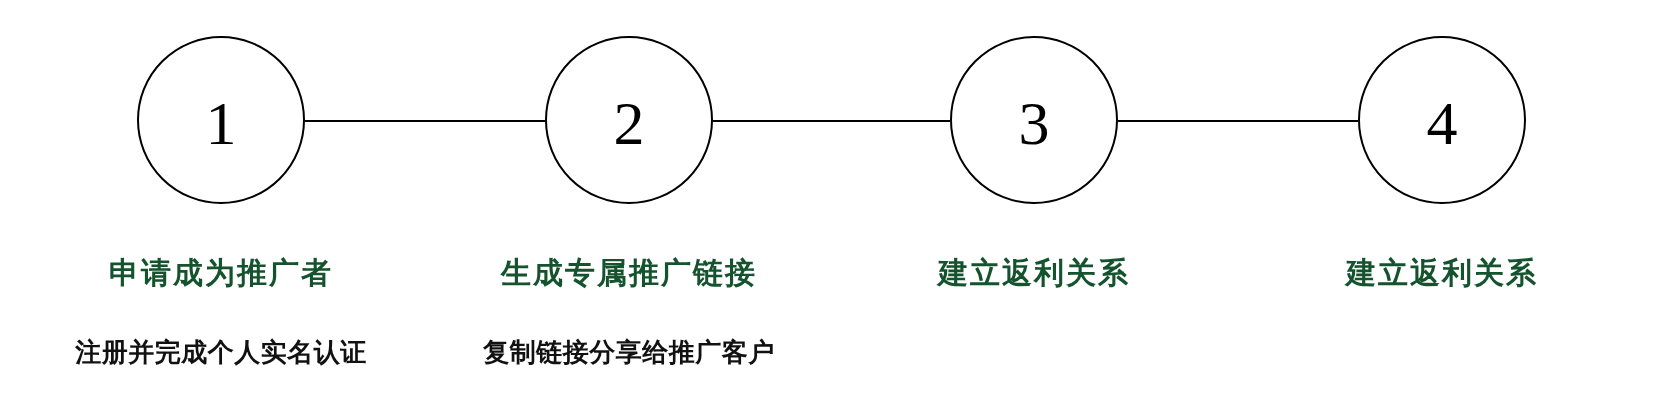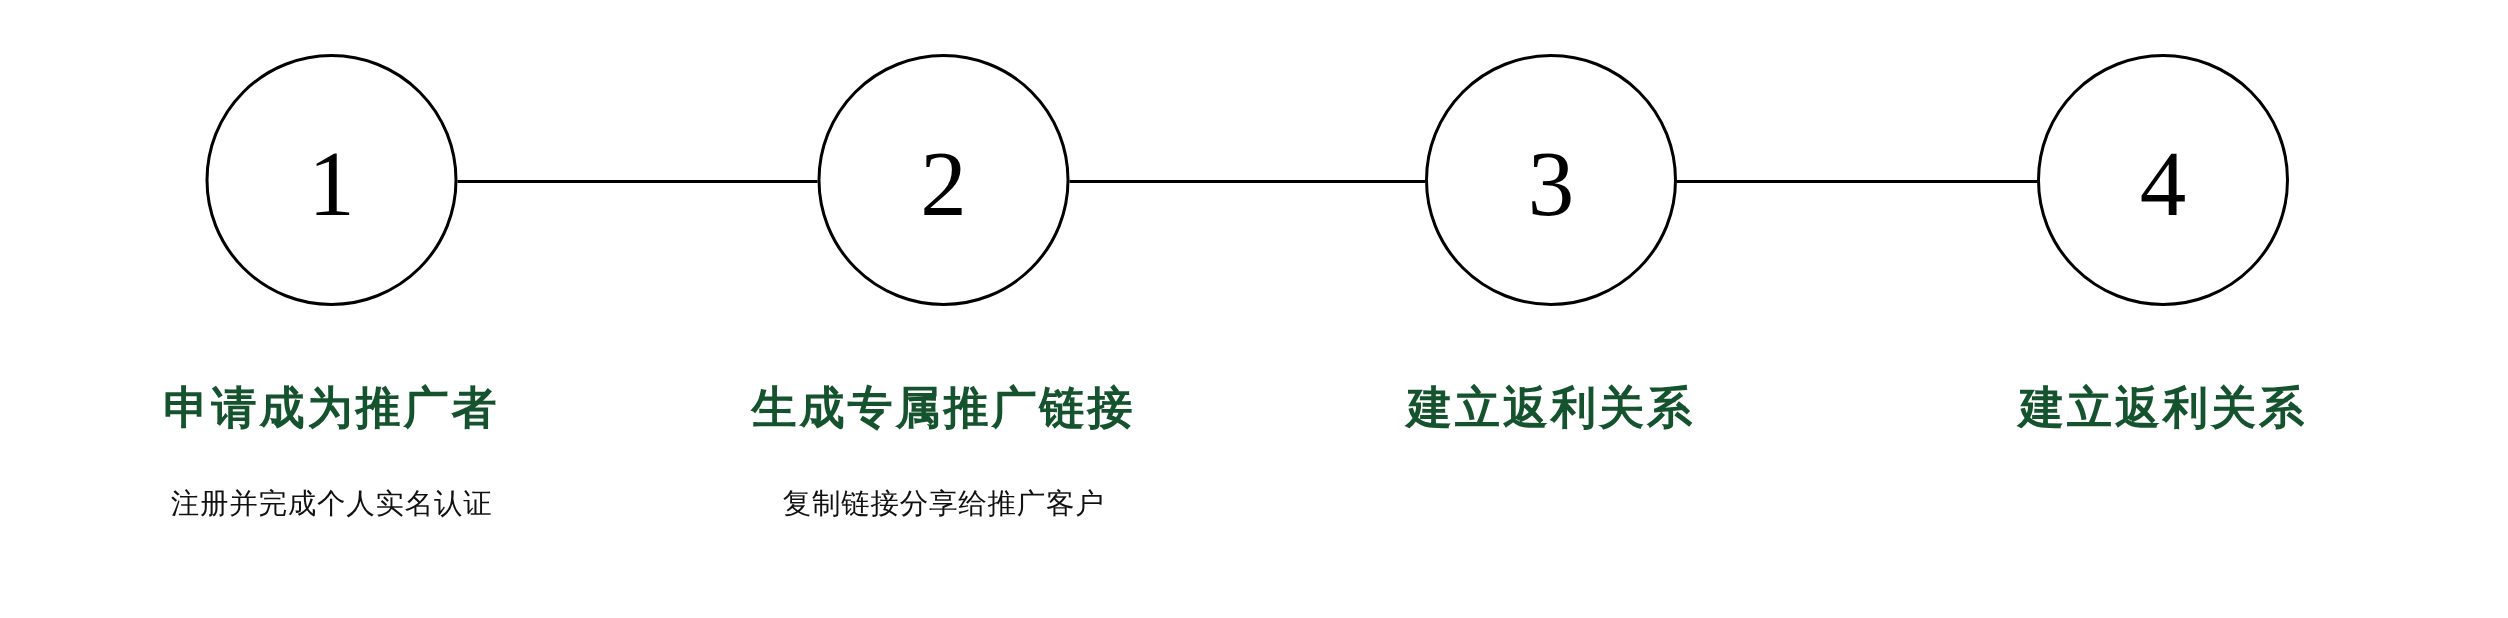--- a/index.html
+++ b/index.html
@@ -56,24 +56,24 @@
   .step-title {
     margin-top: 52px;
     font-size: 30px;
     line-height: 34px;
     font-weight: 700;
     letter-spacing: 2px;
     color: #14532d;
     white-space: nowrap;
   }
   .step-desc {
-    margin-top: 35px;
-    font-size: 19px;
+    margin-top: 50px;
+    font-size: 26px;
     line-height: 24px;
-    font-weight: 400;
+    font-weight: 700;
     letter-spacing: 0.5px;
     color: #111111;
     white-space: nowrap;
   }
 </style>
 </head>
 <body>
 
 <div class="canvas">
 

